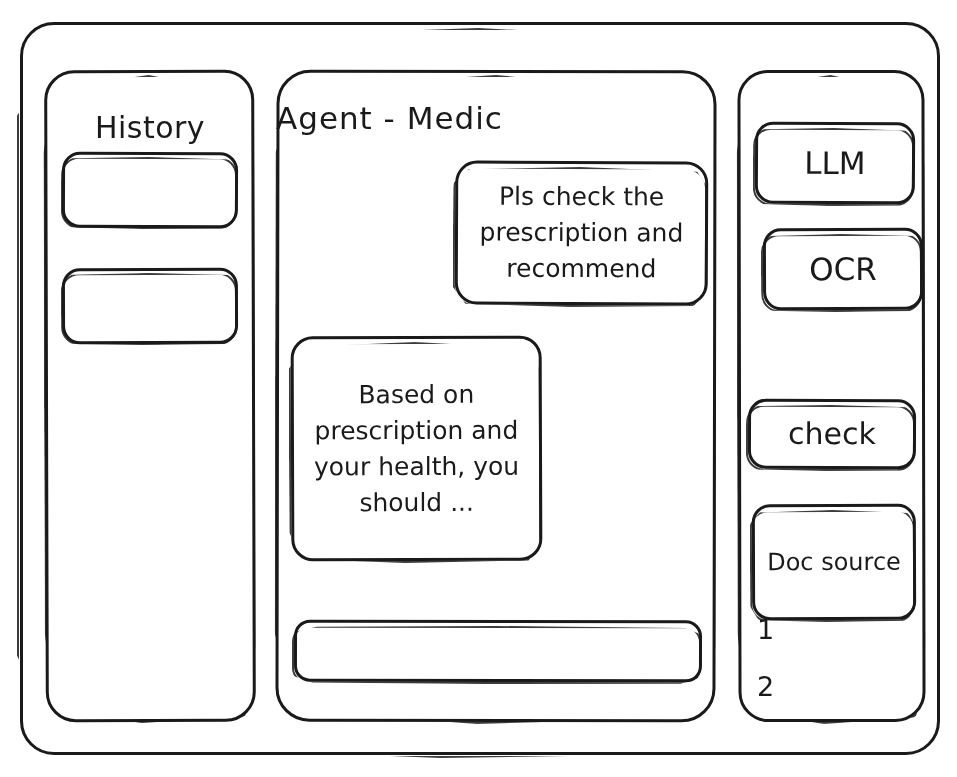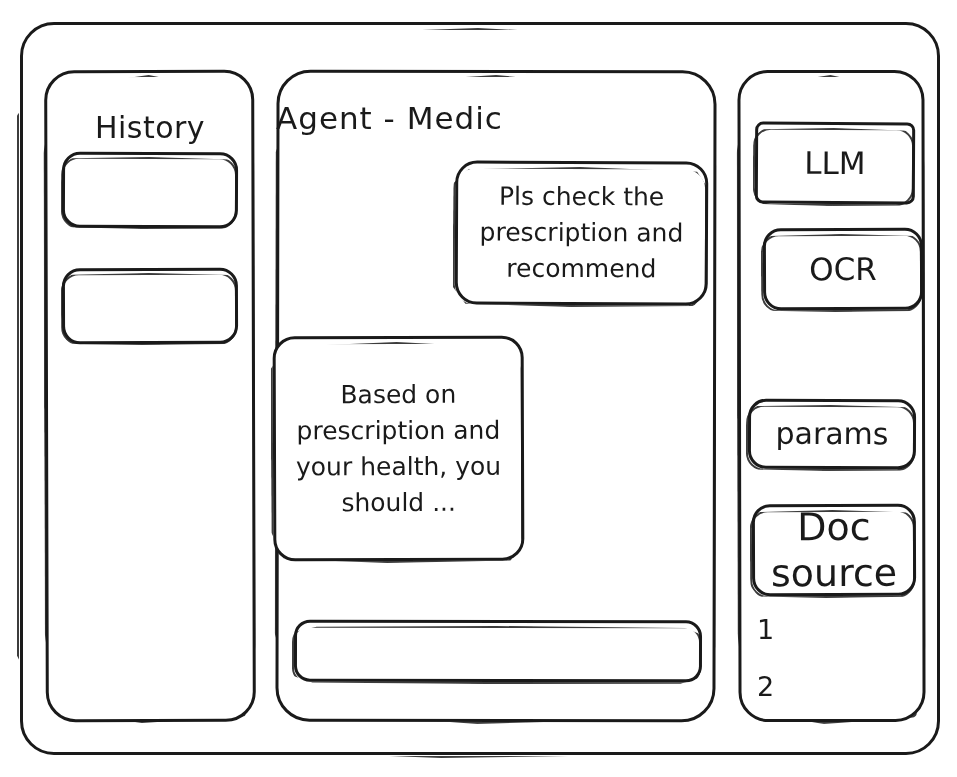--- a/index.html
+++ b/index.html
@@ -80,21 +80,21 @@
     display:flex;align-items:center;justify-content:center;
     text-align:center;
     font-size:25px;line-height:36px;
     padding:10px 14px;
   }
   .bubble::after{border-radius:22px;left:-5px;top:3px;right:-2px;bottom:-5px;}
   #bubble-user{
     left:455px;top:161px;width:253px;height:144px;
   }
   #bubble-agent{
-    left:273px;top:336px;width:251px;height:225px;
+    left:291px;top:336px;width:251px;height:225px;
   }
   #message-input{
     left:294px;top:620px;width:408px;height:62px;
     border-radius:16px;
   }
   #message-input::after{border-radius:16px;left:-5px;top:3px;right:-2px;bottom:-5px;}
 
   
   #tools-panel{
     left:738px;top:70px;width:187px;height:652px;
@@ -106,39 +106,39 @@
     display:flex;align-items:center;justify-content:center;
     text-align:center;
     font-size:31px;line-height:40px;
     border-radius:18px;
   }
   .tool-btn::after{border-radius:18px;left:-5px;top:3px;right:-2px;bottom:-5px;}
   #tool-llm{left:755px;top:122px;width:160px;height:82px;}
   #tool-ocr{left:755px;top:228px;width:160px;height:82px;margin-left:8px;}
   #tool-params{left:748px;top:399px;width:168px;height:70px;font-size:30px;}
   #tool-docsource{
-    left:752px;top:504px;width:164px;height:92px;
-    font-size:38px;line-height:46px;
+    left:752px;top:504px;width:164px;height:116px;
+    font-size:24px;line-height:46px;
   }
 
   .doc-num{
     position:absolute;
     left:757px;
     font-size:27px;line-height:30px;
   }
   #doc-num-1{top:615px;}
   #doc-num-2{top:672px;}
 
   
   #history-panel{transform:rotate(-0.15deg);}
   #chat-panel{transform:rotate(0.1deg);}
   #tools-panel{transform:rotate(-0.1deg);}
   #bubble-user{transform:rotate(0.25deg);}
   #bubble-agent{transform:rotate(-0.2deg);}
-  #tool-llm{transform:rotate(0.3deg);border-radius:8px;}
+  #tool-llm{transform:rotate(0.3deg);}
   #tool-ocr{transform:rotate(-0.25deg);}
   #tool-params{transform:rotate(0.2deg);}
   #tool-docsource{transform:rotate(-0.2deg);}
   #history-item-1{transform:rotate(0.2deg);}
   #history-item-2{transform:rotate(-0.2deg);}
   #message-input{transform:rotate(0.1deg);}
 </style>
 </head>
 <body>
 
@@ -153,17 +153,17 @@
 <div id="chat-title">Agent - Medic</div>
 
 <div class="sketch bubble" id="bubble-user">Pls check the prescription and recommend</div>
 <div class="sketch bubble" id="bubble-agent">Based on prescription and your health, you should ...</div>
 
 <div class="sketch" id="message-input" placeholder=""></div>
 
 <div class="sketch" id="tools-panel"></div>
 <div class="sketch tool-btn" id="tool-llm">LLM</div>
 <div class="sketch tool-btn" id="tool-ocr">OCR</div>
-<div class="sketch tool-btn" id="tool-params">params</div>
+<div class="sketch tool-btn" id="tool-params">check</div>
 <div class="sketch tool-btn" id="tool-docsource">Doc source</div>
 
 <div class="doc-num" id="doc-num-1">1</div>
 <div class="doc-num" id="doc-num-2">2</div>
 
 </body></html>

